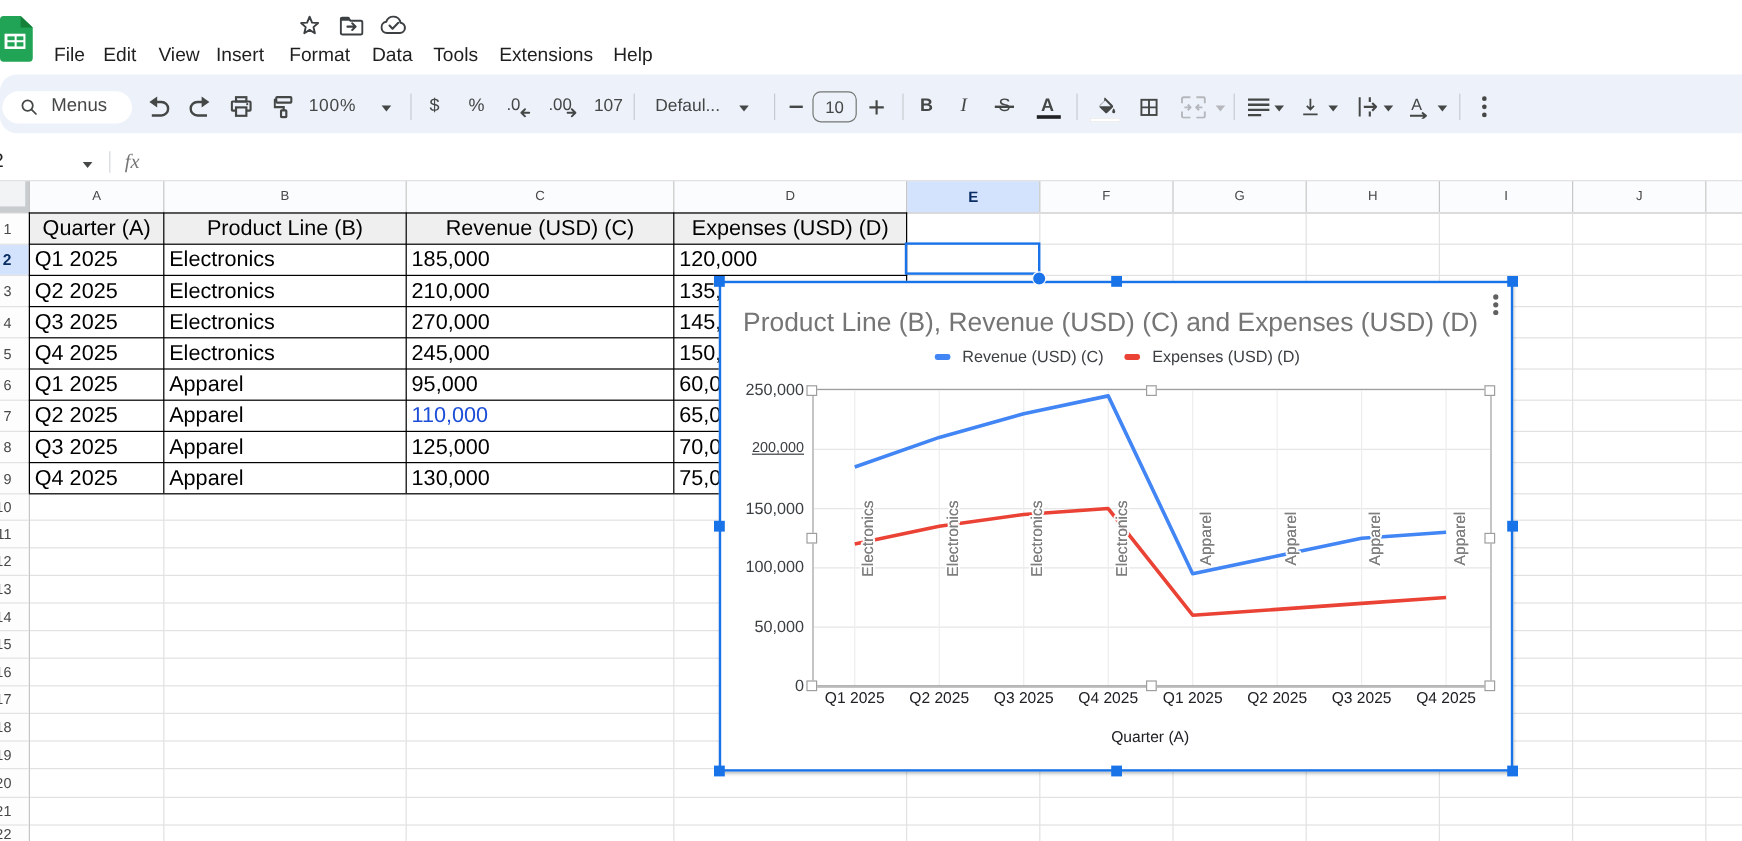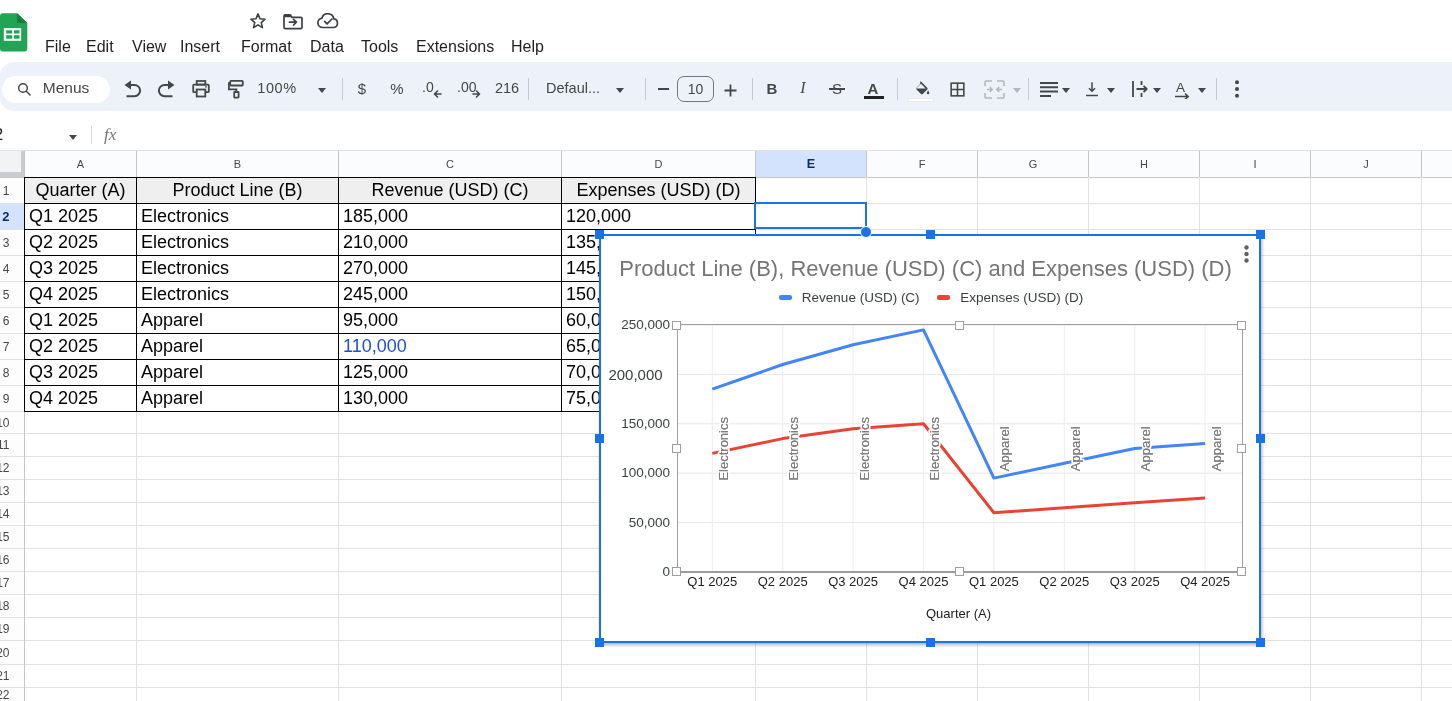--- a/index.html
+++ b/index.html
@@ -81,21 +81,21 @@
     <div class="abs" style="left: 362px; top: 89px; transform: translate(-50%, -54%); font-size: 15px; color: rgb(68, 71, 70); font-weight: normal; white-space: nowrap;">$</div>
     <div class="abs" style="left: 397px; top: 89px; transform: translate(-50%, -54%); font-size: 15px; color: rgb(68, 71, 70); font-weight: normal; white-space: nowrap;">%</div>
     <div class="abs" style="left: 421px; top: 80px; width: 24px; height: 18px;"><svg width="24" height="18" viewBox="0 0 24 18">
         <text x="1" y="11.5" font-size="14" fill="#444746" font-family="Liberation Sans">.0</text>
         <path d="M20 14 h-6 m2.5 -3 l-3 3 3 3" stroke="#444746" stroke-width="1.6" fill="none" stroke-linecap="round" stroke-linejoin="round"></path>
       </svg></div>
     <div class="abs" style="left: 457px; top: 80px; width: 26px; height: 18px;"><svg width="26" height="18" viewBox="0 0 26 18">
         <text x="0" y="11.5" font-size="14" fill="#444746" font-family="Liberation Sans">.00</text>
         <path d="M16 14 h6 m-2.5 -3 l3 3 -3 3" stroke="#444746" stroke-width="1.6" fill="none" stroke-linecap="round" stroke-linejoin="round"></path>
       </svg></div>
-    <div class="abs" style="left: 507px; top: 89px; transform: translate(-50%, -54%); font-size: 14.5px; color: rgb(68, 71, 70); font-weight: normal; white-space: nowrap;">216</div>
+    <div class="abs" style="left: 507px; top: 89px; transform: translate(-50%, -54%); font-size: 14.5px; color: rgb(68, 71, 70); font-weight: normal; white-space: nowrap;">107</div>
     <div class="abs" style="left: 528px; top: 78px; width: 1px; height: 22px; background: rgb(199, 202, 209);"></div>
     <div class="abs" style="left: 573px; top: 89px; transform: translate(-50%, -54%); font-size: 14.5px; color: rgb(68, 71, 70); font-weight: normal; white-space: nowrap;">Defaul...</div>
     <div class="abs" style="left: 615.5px; top: 87.5px; width: 0px; height: 0px; border-left: 4.5px solid transparent; border-right: 4.5px solid transparent; border-top: 5px solid rgb(68, 71, 70);"></div>
     <div class="abs" style="left: 645px; top: 78px; width: 1px; height: 22px; background: rgb(199, 202, 209);"></div>
     <div class="abs" style="left: 657.5px; top: 88px; width: 11px; height: 2px; background: rgb(68, 71, 70);"></div>
     <div class="abs" style="left: 677px; top: 76px; width: 37px; height: 26px; border: 1px solid rgb(116, 119, 117); border-radius: 7px; display: flex; align-items: center; justify-content: center; font-size: 14px; color: rgb(68, 71, 70);">10</div>
     <div class="abs" style="left: 723.5px; top: 82.5px; width: 13px; height: 13px;"><svg width="13" height="13" viewBox="0 0 13 13" stroke="#444746" stroke-width="1.8">
         <path d="M6.5 0.5 V12.5 M0.5 6.5 H12.5"></path>
       </svg></div>
     <div class="abs" style="left: 752px; top: 78px; width: 1px; height: 22px; background: rgb(199, 202, 209);"></div>
@@ -372,21 +372,21 @@
         <span style="display:flex;align-items:center;">
           <span style="width:13px;height:5px;border-radius:2px;background:#4285f4;margin-right:10px;"></span>
           <span style="font-size:13.5px;color:#3c4043;">Revenue (USD) (C)</span>
         </span>
         <span style="display:flex;align-items:center;">
           <span style="width:13px;height:5px;border-radius:2px;background:#ea4335;margin-right:10px;"></span>
           <span style="font-size:13.5px;color:#3c4043;">Expenses (USD) (D)</span>
         </span>
       </div>
       <div class="abs" style="left: 0px; top: 81px; width: 69px; text-align: right; font-size: 13.5px; color: rgb(60, 64, 67);">250,000</div>
-      <div class="abs" style="left: 0px; top: 130.4px; width: 69px; text-align: center; font-size: 15px; color: rgb(60, 64, 67);">200,000</div>
+      <div class="abs" style="left: 0px; top: 130.4px; width: 69px; text-align: right; font-size: 12px; color: rgb(60, 64, 67); text-decoration: underline;">200,000</div>
       <div class="abs" style="left: 0px; top: 179.8px; width: 69px; text-align: right; font-size: 13.5px; color: rgb(60, 64, 67);">150,000</div>
       <div class="abs" style="left: 0px; top: 229.2px; width: 69px; text-align: right; font-size: 13.5px; color: rgb(60, 64, 67);">100,000</div>
       <div class="abs" style="left: 0px; top: 278.6px; width: 69px; text-align: right; font-size: 13.5px; color: rgb(60, 64, 67);">50,000</div>
       <div class="abs" style="left: 0px; top: 328px; width: 69px; text-align: right; font-size: 13.5px; color: rgb(60, 64, 67);">0</div>
       <div class="abs" style="left: 77px; top: 89px; width: 564px; height: 247px;"><svg width="564" height="247" viewBox="0 0 564 247">
           <line x1="0" y1="197.6" x2="564" y2="197.6" stroke="#e6e6e6" stroke-width="1"></line>
           <line x1="0" y1="148.2" x2="564" y2="148.2" stroke="#e6e6e6" stroke-width="1"></line>
           <line x1="0" y1="98.80000000000001" x2="564" y2="98.80000000000001" stroke="#e6e6e6" stroke-width="1"></line>
           <line x1="0" y1="49.400000000000006" x2="564" y2="49.400000000000006" stroke="#e6e6e6" stroke-width="1"></line>
           <line x1="0" y1="0" x2="564" y2="0" stroke="#e6e6e6" stroke-width="1"></line>

